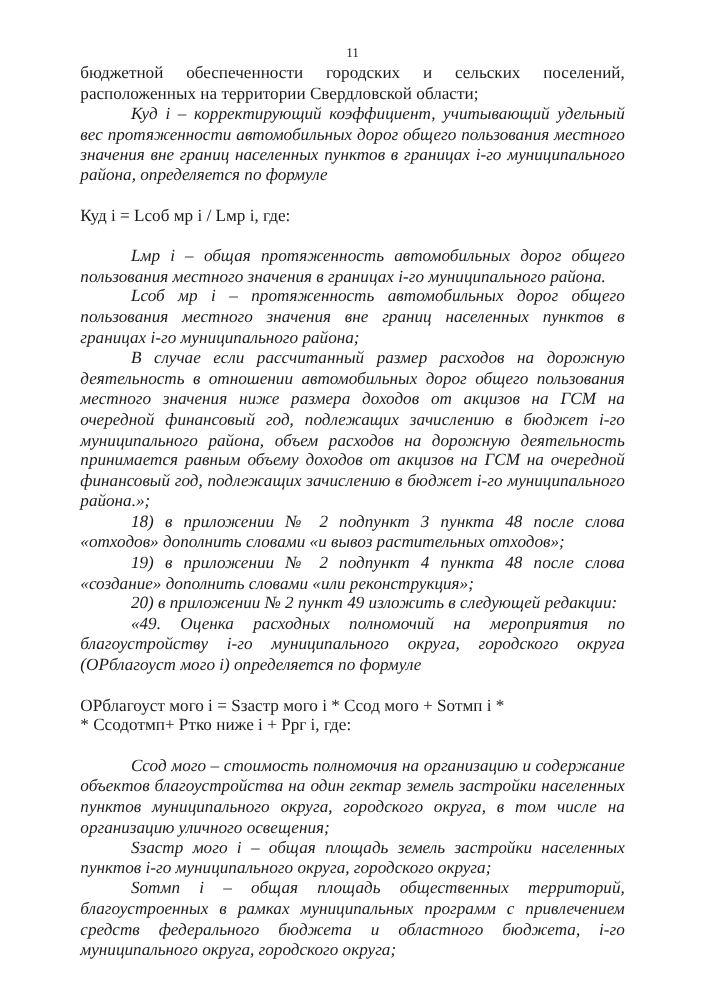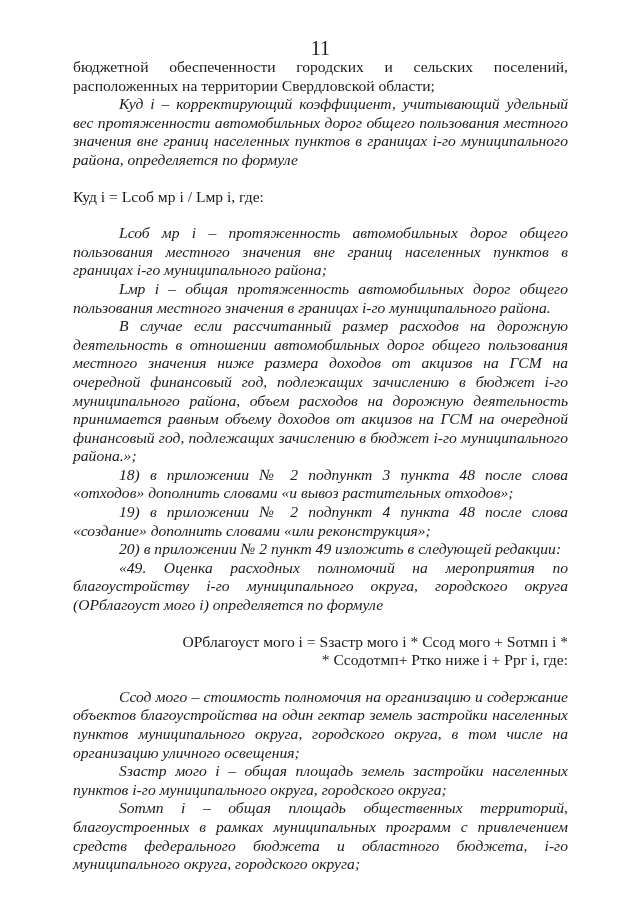--- a/index.html
+++ b/index.html
@@ -2,40 +2,40 @@
 <html><head>
 <meta charset="utf-8">
 <style>
   html, body { margin: 0; padding: 0; background: #ffffff; }
   body { width: 640px; height: 905px; overflow: hidden; position: relative; }
   .page {
     position: absolute; left: 73px; top: 0; width: 495px;
     font-family: "Liberation Serif", serif; font-size: 15.6px; line-height: 18.6px;
     color: #1a1a1a;
   }
-  .pnum { text-align: center; margin-top: 38px; height: 20px; line-height: 20px; font-size: 20px; }
+  .pnum { text-align: center; margin-top: 38px; height: 20px; line-height: 20px; font-size: 12px; }
   p { margin: 0; text-align: justify; text-align-last: left; }
   p.ind { text-indent: 46px; font-style: italic; }
   .formula { margin: 18px 0 18px 0; }
   .formula2 { text-align: center; margin: 18px 0 18px 0; }
-  .formula2 div { text-align: right; }
+  .formula2 div { text-align: left; }
 </style>
 </head>
 <body>
 
 <div class="page">
   <div class="pnum">11</div>
 
   <p>бюджетной обеспеченности городских и сельских поселений, расположенных на территории Свердловской области;</p>
   <p class="ind">Куд i – корректирующий коэффициент, учитывающий удельный вес протяженности автомобильных дорог общего пользования местного значения вне границ населенных пунктов в границах i-го муниципального района, определяется по формуле</p>
 
   <div class="formula">Куд i = Lсоб мр i / Lмр i, где:</div>
 
+  <p class="ind">Lмр i – общая протяженность автомобильных дорог общего пользования местного значения в границах i-го муниципального района.</p>
   <p class="ind">Lсоб мр i – протяженность автомобильных дорог общего пользования местного значения вне границ населенных пунктов в границах i-го муниципального района;</p>
-  <p class="ind">Lмр i – общая протяженность автомобильных дорог общего пользования местного значения в границах i-го муниципального района.</p>
   <p class="ind">В случае если рассчитанный размер расходов на дорожную деятельность в отношении автомобильных дорог общего пользования местного значения ниже размера доходов от акцизов на ГСМ на очередной финансовый год, подлежащих зачислению в бюджет i-го муниципального района, объем расходов на дорожную деятельность принимается равным объему доходов от акцизов на ГСМ на очередной финансовый год, подлежащих зачислению в бюджет i-го муниципального района.»;</p>
   <p class="ind">18) в приложении № 2 подпункт 3 пункта 48 после слова «отходов» дополнить словами «и вывоз растительных отходов»;</p>
   <p class="ind">19) в приложении № 2 подпункт 4 пункта 48 после слова «создание» дополнить словами «или реконструкция»;</p>
   <p class="ind">20) в приложении № 2 пункт 49 изложить в следующей редакции:</p>
   <p class="ind">«49. Оценка расходных полномочий на мероприятия по благоустройству i-го муниципального округа, городского округа (ОРблагоуст мого i) определяется по формуле</p>
 
   <div class="formula2">
     <div>ОРблагоуст мого i = Sзастр мого i * Cсод мого + Sотмп i *</div>
     <div>* Cсодотмп+ Ртко ниже i + Ррг i, где:</div>
   </div>

